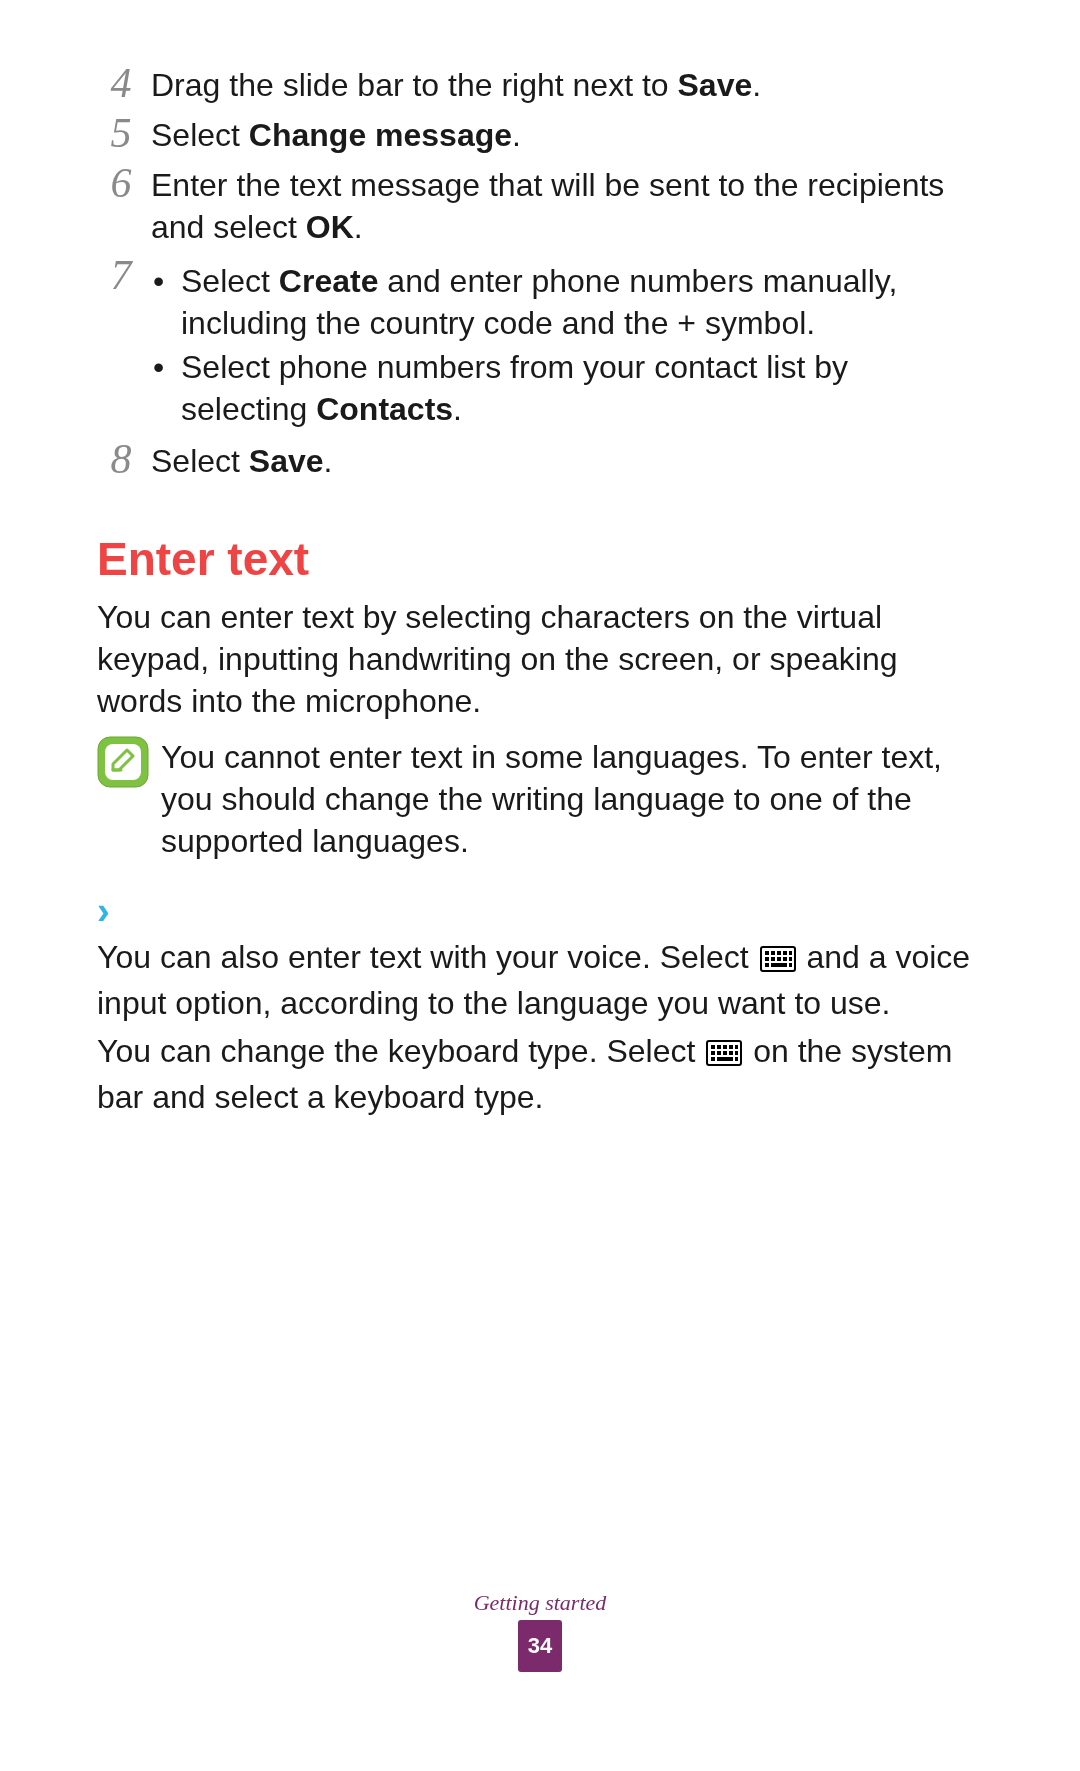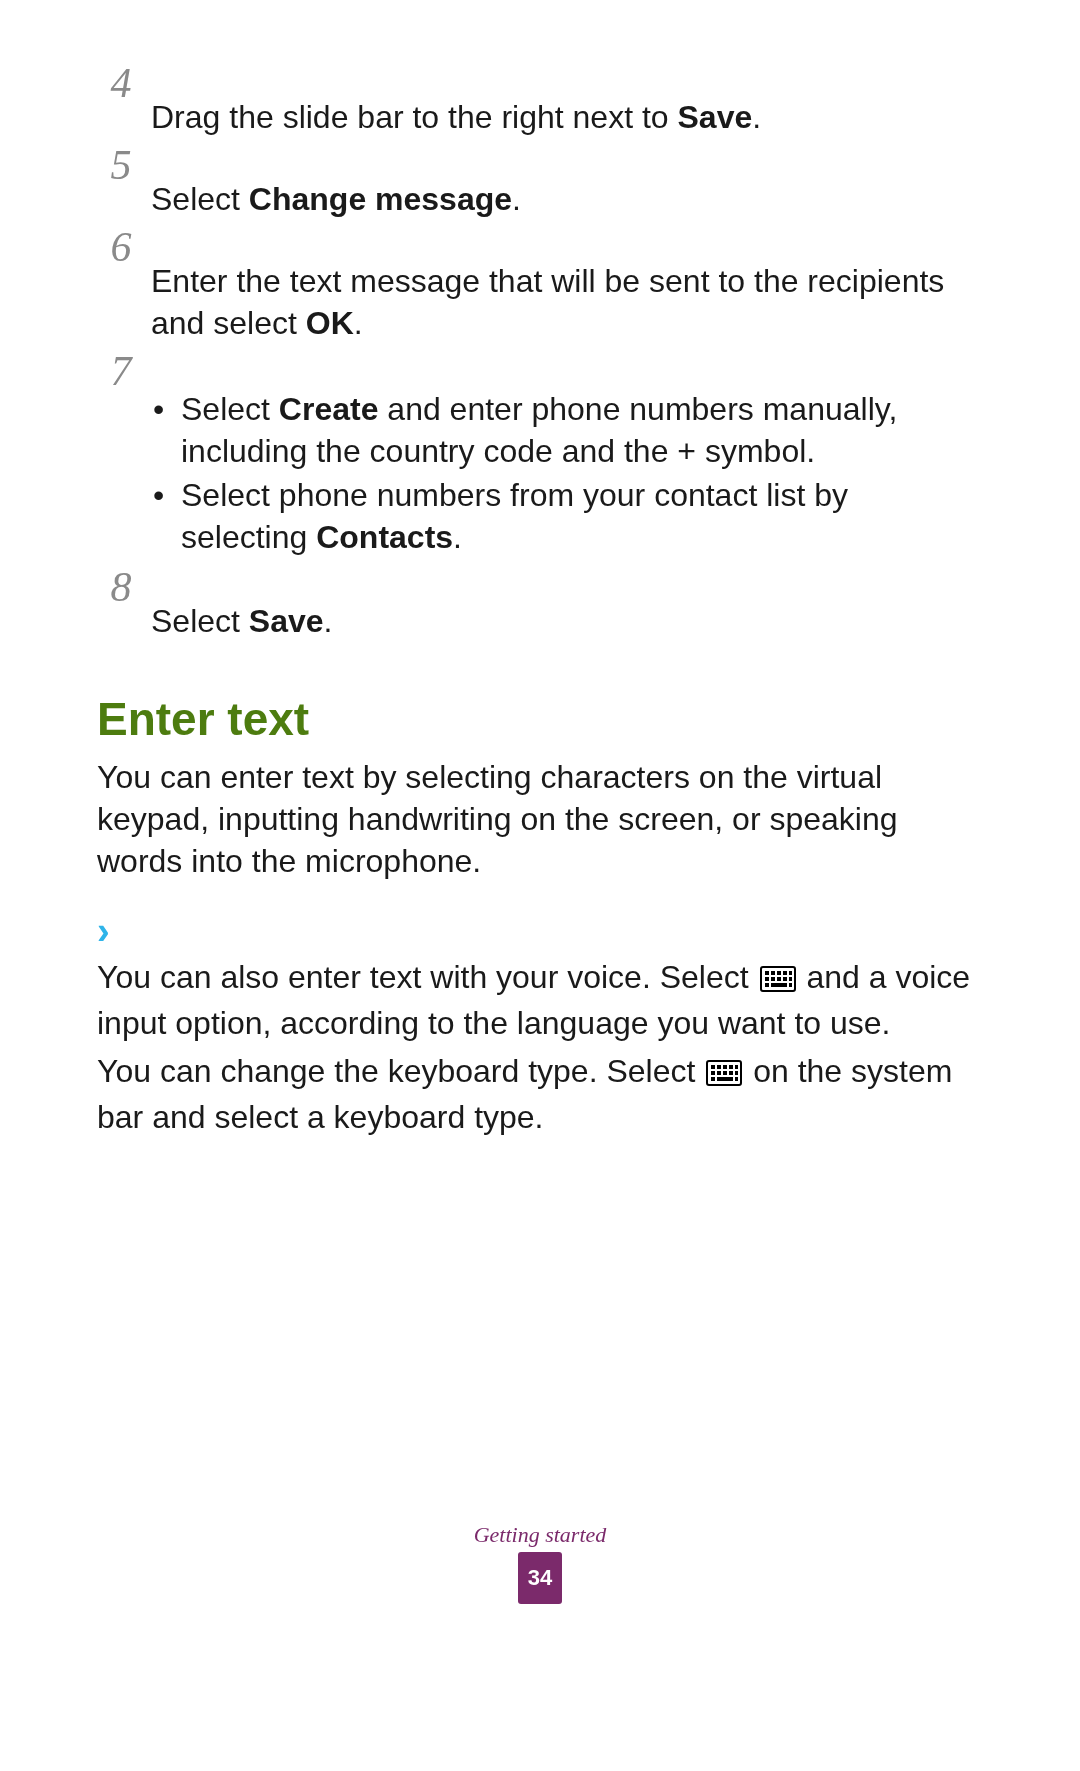--- a/index.html
+++ b/index.html
@@ -31,21 +31,20 @@
     color: #8a8a8a;
     text-align: center;
     padding-top: 0px;
   }
   .step-body {
     flex: 1;
     font-size: 32px;
     line-height: 42px;
     padding-top: 2px;
     padding-left: 6px;
-    margin-top: 32px;
   }
   .bold { font-weight: 700; }
 
   .sub-bullets {
     margin-top: 4px;
   }
   .sub-bullet {
     display: flex;
     align-items: flex-start;
     margin-bottom: 2px;
@@ -58,21 +57,21 @@
     text-align: left;
     padding-left: 2px;
   }
   .sub-text {
     flex: 1;
     font-size: 32px;
     line-height: 42px;
   }
 
   .section-title {
-    color: #4d7c0f;
+    color: #ef4444;
     font-size: 46px;
     font-weight: 700;
     margin-top: 50px;
     margin-bottom: 10px;
   }
   .para {
     font-size: 32px;
     line-height: 42px;
     margin-bottom: 6px;
   }
@@ -118,21 +117,21 @@
   .inline-icon {
     display: inline-block;
     vertical-align: -4px;
     margin: 0 2px;
   }
 
   .footer {
     position: absolute;
     left: 0;
     width: 1080px;
-    top: 1522px;
+    top: 1590px;
     text-align: center;
   }
   .footer-label {
     font-family: Georgia, "Times New Roman", serif;
     font-style: italic;
     color: #7b2a6b;
     font-size: 22px;
     margin-bottom: 4px;
   }
   .page-badge {
@@ -195,20 +194,31 @@
   <div class="step">
     <div class="step-num">8</div>
     <div class="step-body">
       <span>Select </span><span class="bold">Save</span><span>.</span>
     </div>
   </div>
 
   <div class="section-title">Enter text</div>
   <div class="para">You can enter text by selecting characters on the virtual keypad, inputting handwriting on the screen, or speaking words into the microphone.</div>
 
+  <div class="note-row">
+    <div class="note-icon">
+      <svg width="52" height="52" viewBox="0 0 52 52">
+        <rect x="1" y="1" width="50" height="50" rx="12" ry="12" fill="#7fc241" stroke="#6aa834" stroke-width="1"></rect>
+        <rect x="8" y="8" width="36" height="36" rx="8" ry="8" fill="#ffffff"></rect>
+        <path d="M16 34 L16 28 L30 14 L36 20 L22 34 Z" fill="none" stroke="#7fc241" stroke-width="3" stroke-linejoin="round" stroke-linecap="round"></path>
+        <path d="M16 34 L24 34" fill="none" stroke="#7fc241" stroke-width="3" stroke-linecap="round"></path>
+      </svg>
+    </div>
+    <div class="note-text">You cannot enter text in some languages. To enter text, you should change the writing language to one of the supported languages.</div>
+  </div>
 
   <div class="subheading">
     <span class="chevron">›</span>
   </div>
 
   <div class="para">
     <span>You can also enter text with your voice. Select </span><span class="inline-icon">
       <svg width="36" height="26" viewBox="0 0 36 26">
         <rect x="1" y="1" width="34" height="24" rx="2" fill="#fff" stroke="#000" stroke-width="2"></rect>
         <rect x="5" y="5" width="4" height="4" fill="#000"></rect>

